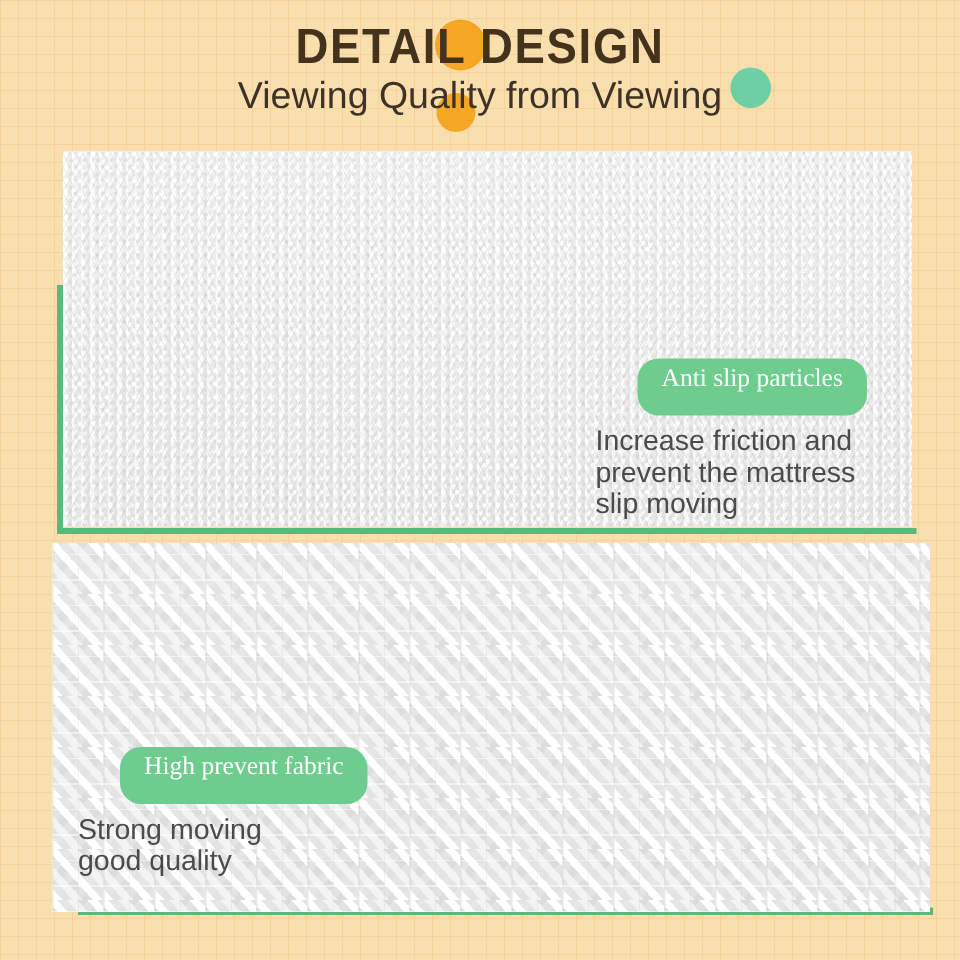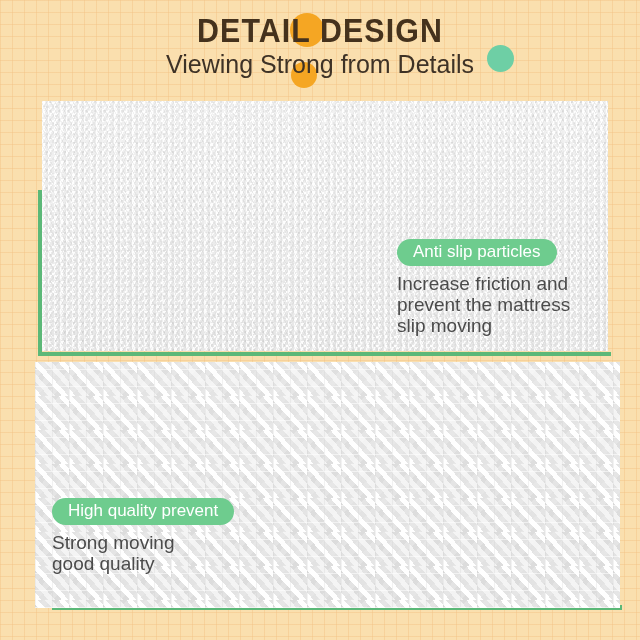--- a/index.html
+++ b/index.html
@@ -159,25 +159,26 @@
 
   
   .callout {
     position: absolute;
   }
   .pill {
     display: inline-block;
     background: #6ecc8e;
     color: #ffffff;
     border-radius: 14px;
-    padding: 3px 16px 4px 16px;
-    font-family: Liberation Sans, sans-serif;
+    padding: 3px 16px 15px 16px;
+    font-family: Liberation Serif, serif;
     font-size: 17px;
     font-weight: normal;
     white-space: nowrap;
+    margin-left: 28px;
   }
   .body-text {
     margin-top: 7px;
     color: #4b4b4b;
     font-family: "Liberation Sans", sans-serif;
     font-size: 19px;
     line-height: 21px;
     white-space: pre-line;
   }
 
@@ -195,21 +196,21 @@
 </head>
 <body>
 
 <div id="page">
 
   <div class="header">
     <div class="dot dot-orange-1"></div>
     <div class="dot dot-orange-2"></div>
     <div class="dot dot-green"></div>
     <div class="title">DETAIL DESIGN</div>
-    <div class="subtitle">Viewing Strong from Details</div>
+    <div class="subtitle">Viewing Quality from Viewing</div>
   </div>
 
   <div class="panel-accent" style="left:38px; top:190px; width:4px; height:166px;"></div>
   <div class="panel-accent" style="left:38px; top:352px; width:573px; height:4px;"></div>
 
   <div class="panel" id="panel-top">
     <div class="tex-dots"></div>
   </div>
 
   <div class="callout" id="callout-top">
@@ -219,18 +220,18 @@
 slip moving</div>
   </div>
 
   <div class="panel-accent" style="left:52px; top:605px; width:570px; height:5px;"></div>
 
   <div class="panel" id="panel-bottom">
     <div class="tex-chevron"></div>
   </div>
 
   <div class="callout" id="callout-bottom">
-    <span class="pill">High quality prevent</span>
+    <span class="pill">High prevent fabric</span>
     <div class="body-text">Strong  moving
 good quality</div>
   </div>
 
 </div>
 
 </body></html>

